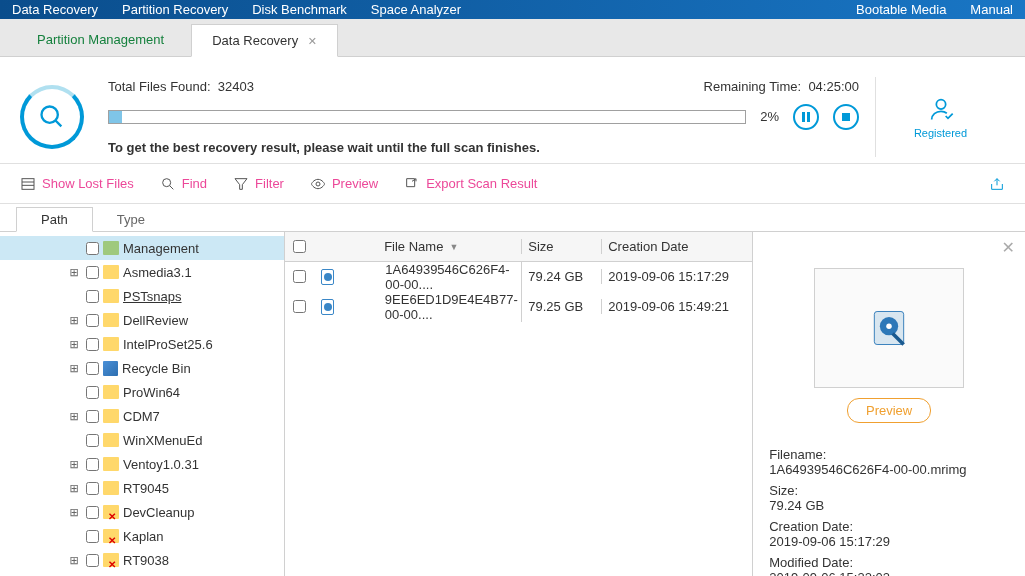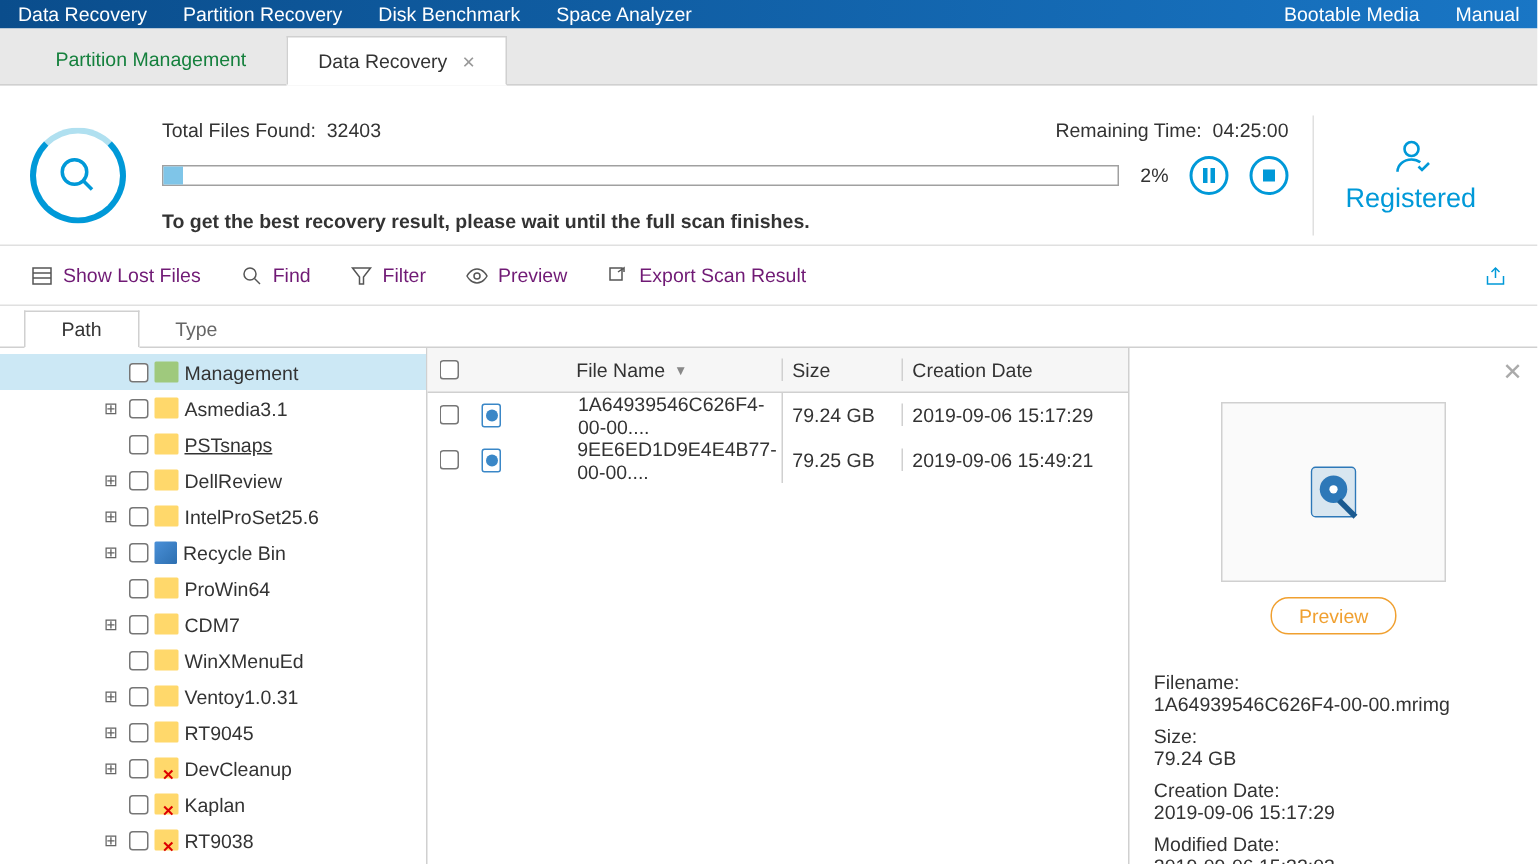--- a/index.html
+++ b/index.html
@@ -20,23 +20,23 @@
 .scan-center { flex: 1; }
 .scan-top-row { display: flex; justify-content: space-between; font-size: 13px; margin-bottom: 10px; }
 .progress-row { display: flex; align-items: center; gap: 14px; margin-bottom: 10px; }
 .progress-bar { flex: 1; height: 14px; border: 1px solid #a0a0a0; background: #fff; position: relative; }
 .progress-fill { height: 100%; background: #7fc5e8; width: 2%; }
 .progress-pct { font-size: 13px; }
 .ctrl-btn { width: 26px; height: 26px; border: 2px solid #0099d8; border-radius: 50%; display: flex; align-items: center; justify-content: center; cursor: pointer; color: #0099d8; }
 .scan-hint { font-size: 13px; font-weight: bold; }
 .scan-right { width: 130px; border-left: 1px solid #e0e0e0; display: flex; flex-direction: column; align-items: center; justify-content: center; margin-left: 16px; height: 80px; }
 .scan-right svg { width: 28px; height: 28px; }
-.scan-right-label { color: #0099d8; font-size: 18px; margin-top: 4px; font-weight: 500; }
-
-.toolbar { height: 40px; display: flex; align-items: center; padding: 0 20px; gap: 26px; border-bottom: 1px solid #e0e0e0; font-size: 13px; color: #701a75; }
+.scan-right-label { color: #0099d8; font-size: 11px; margin-top: 4px; font-weight: 500; }
+
+.toolbar { height: 40px; display: flex; align-items: center; padding: 0 20px; gap: 26px; border-bottom: 1px solid #e0e0e0; font-size: 13px; color: #ec4899; }
 .toolbar-item { display: flex; align-items: center; gap: 6px; cursor: pointer; }
 .toolbar-spacer { flex: 1; }
 .toolbar svg { width: 16px; height: 16px; }
 
 .sub-tabs { height: 28px; display: flex; align-items: flex-end; padding: 0 16px; border-bottom: 1px solid #d0d0d0; color: #666; font-size: 13px; }
 .sub-tab { padding: 4px 24px; cursor: pointer; }
 .sub-tab.active { border: 1px solid #d0d0d0; border-bottom-color: #fff; margin-bottom: -1px; background: #fff; color: #333; }
 
 .content { display: flex; height: 357px; }
 .tree { width: 295px; border-right: 1px solid #d0d0d0; overflow-y: auto; padding-top: 4px; }

